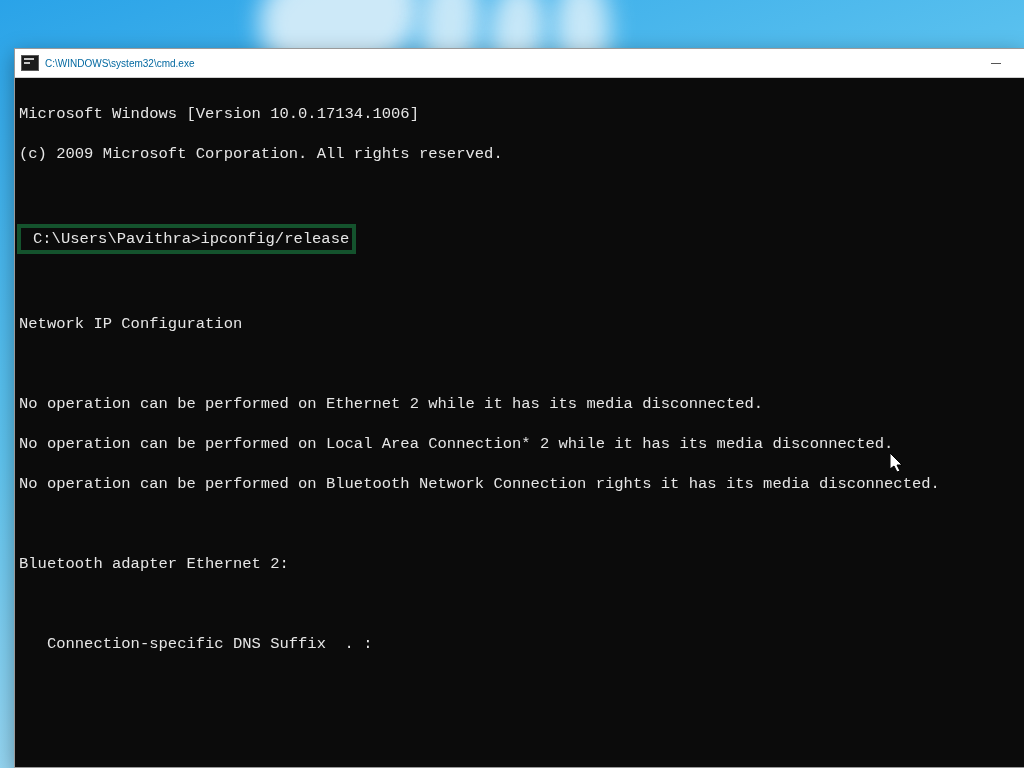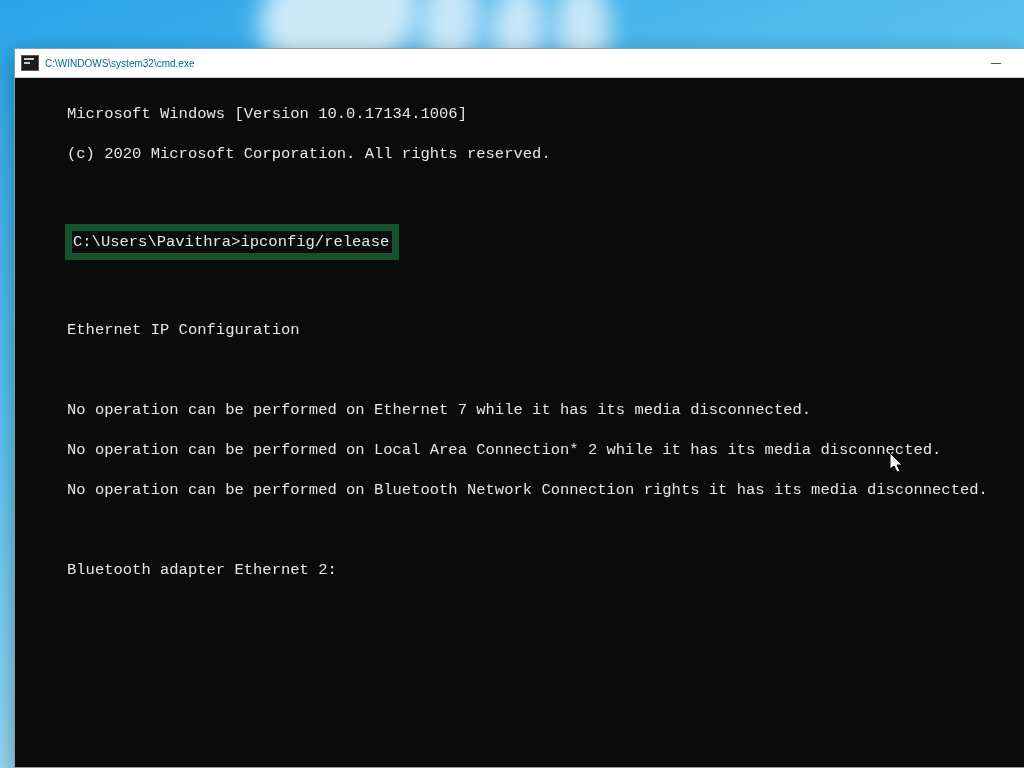--- a/index.html
+++ b/index.html
@@ -90,27 +90,27 @@
     background: #0b0b0b;
     color: #e6e6e6;
     font-family: "Consolas","Courier New",monospace;
     font-size: 15.5px;
     line-height: 20px;
     padding: 6px 4px 0 4px;
     white-space: pre;
     overflow: hidden;
     position: relative;
   }
-  .line { white-space: pre; margin-left: 48px; }
+  .line { white-space: pre; }
   .blank { height: 20px; }
 
   .prompt-box {
     display: inline-block;
-    border: 7px solid #14532d;
-    padding: 1px 3px 1px 1px;
+    border: 4px solid #14532d;
+    padding: 1px 3px 1px 12px;
     margin-left: -2px;
   }
 
   
   .cursor-arrow {
     position: absolute;
     top: 335px;
     left: 875px;
     width: 0; height: 0;
     pointer-events:none;
@@ -131,32 +131,33 @@
     <span class="app-icon"></span>
     <span class="title-text">C:\WINDOWS\system32\cmd.exe</span>
     <span class="title-spacer"></span>
     <span class="win-btn">
         <span class="min-dash"></span>
       </span>
   </div>
 
   <div class="terminal">
 <div class="line">Microsoft Windows [Version 10.0.17134.1006]</div>
-<div class="line">(c) 2020 Microsoft Corporation. All rights reserved.</div>
+<div class="line">(c) 2009 Microsoft Corporation. All rights reserved.</div>
 <div class="blank"></div>
 <div class="line"><span class="prompt-box">C:\Users\Pavithra&gt;ipconfig/release</span></div>
 <div class="blank"></div>
-<div class="line">Ethernet IP Configuration</div>
+<div class="line">Network IP Configuration</div>
 <div class="blank"></div>
-<div class="line">No operation can be performed on Ethernet 7 while it has its media disconnected.</div>
+<div class="line">No operation can be performed on Ethernet 2 while it has its media disconnected.</div>
 <div class="line">No operation can be performed on Local Area Connection* 2 while it has its media disconnected.</div>
 <div class="line">No operation can be performed on Bluetooth Network Connection rights it has its media disconnected.</div>
 <div class="blank"></div>
 <div class="line">Bluetooth adapter Ethernet 2:</div>
 <div class="blank"></div>
+<div class="line">   Connection-specific DNS Suffix  . :</div>
 <div class="blank"></div>
 
 
 
 
 
 
 
 
 

